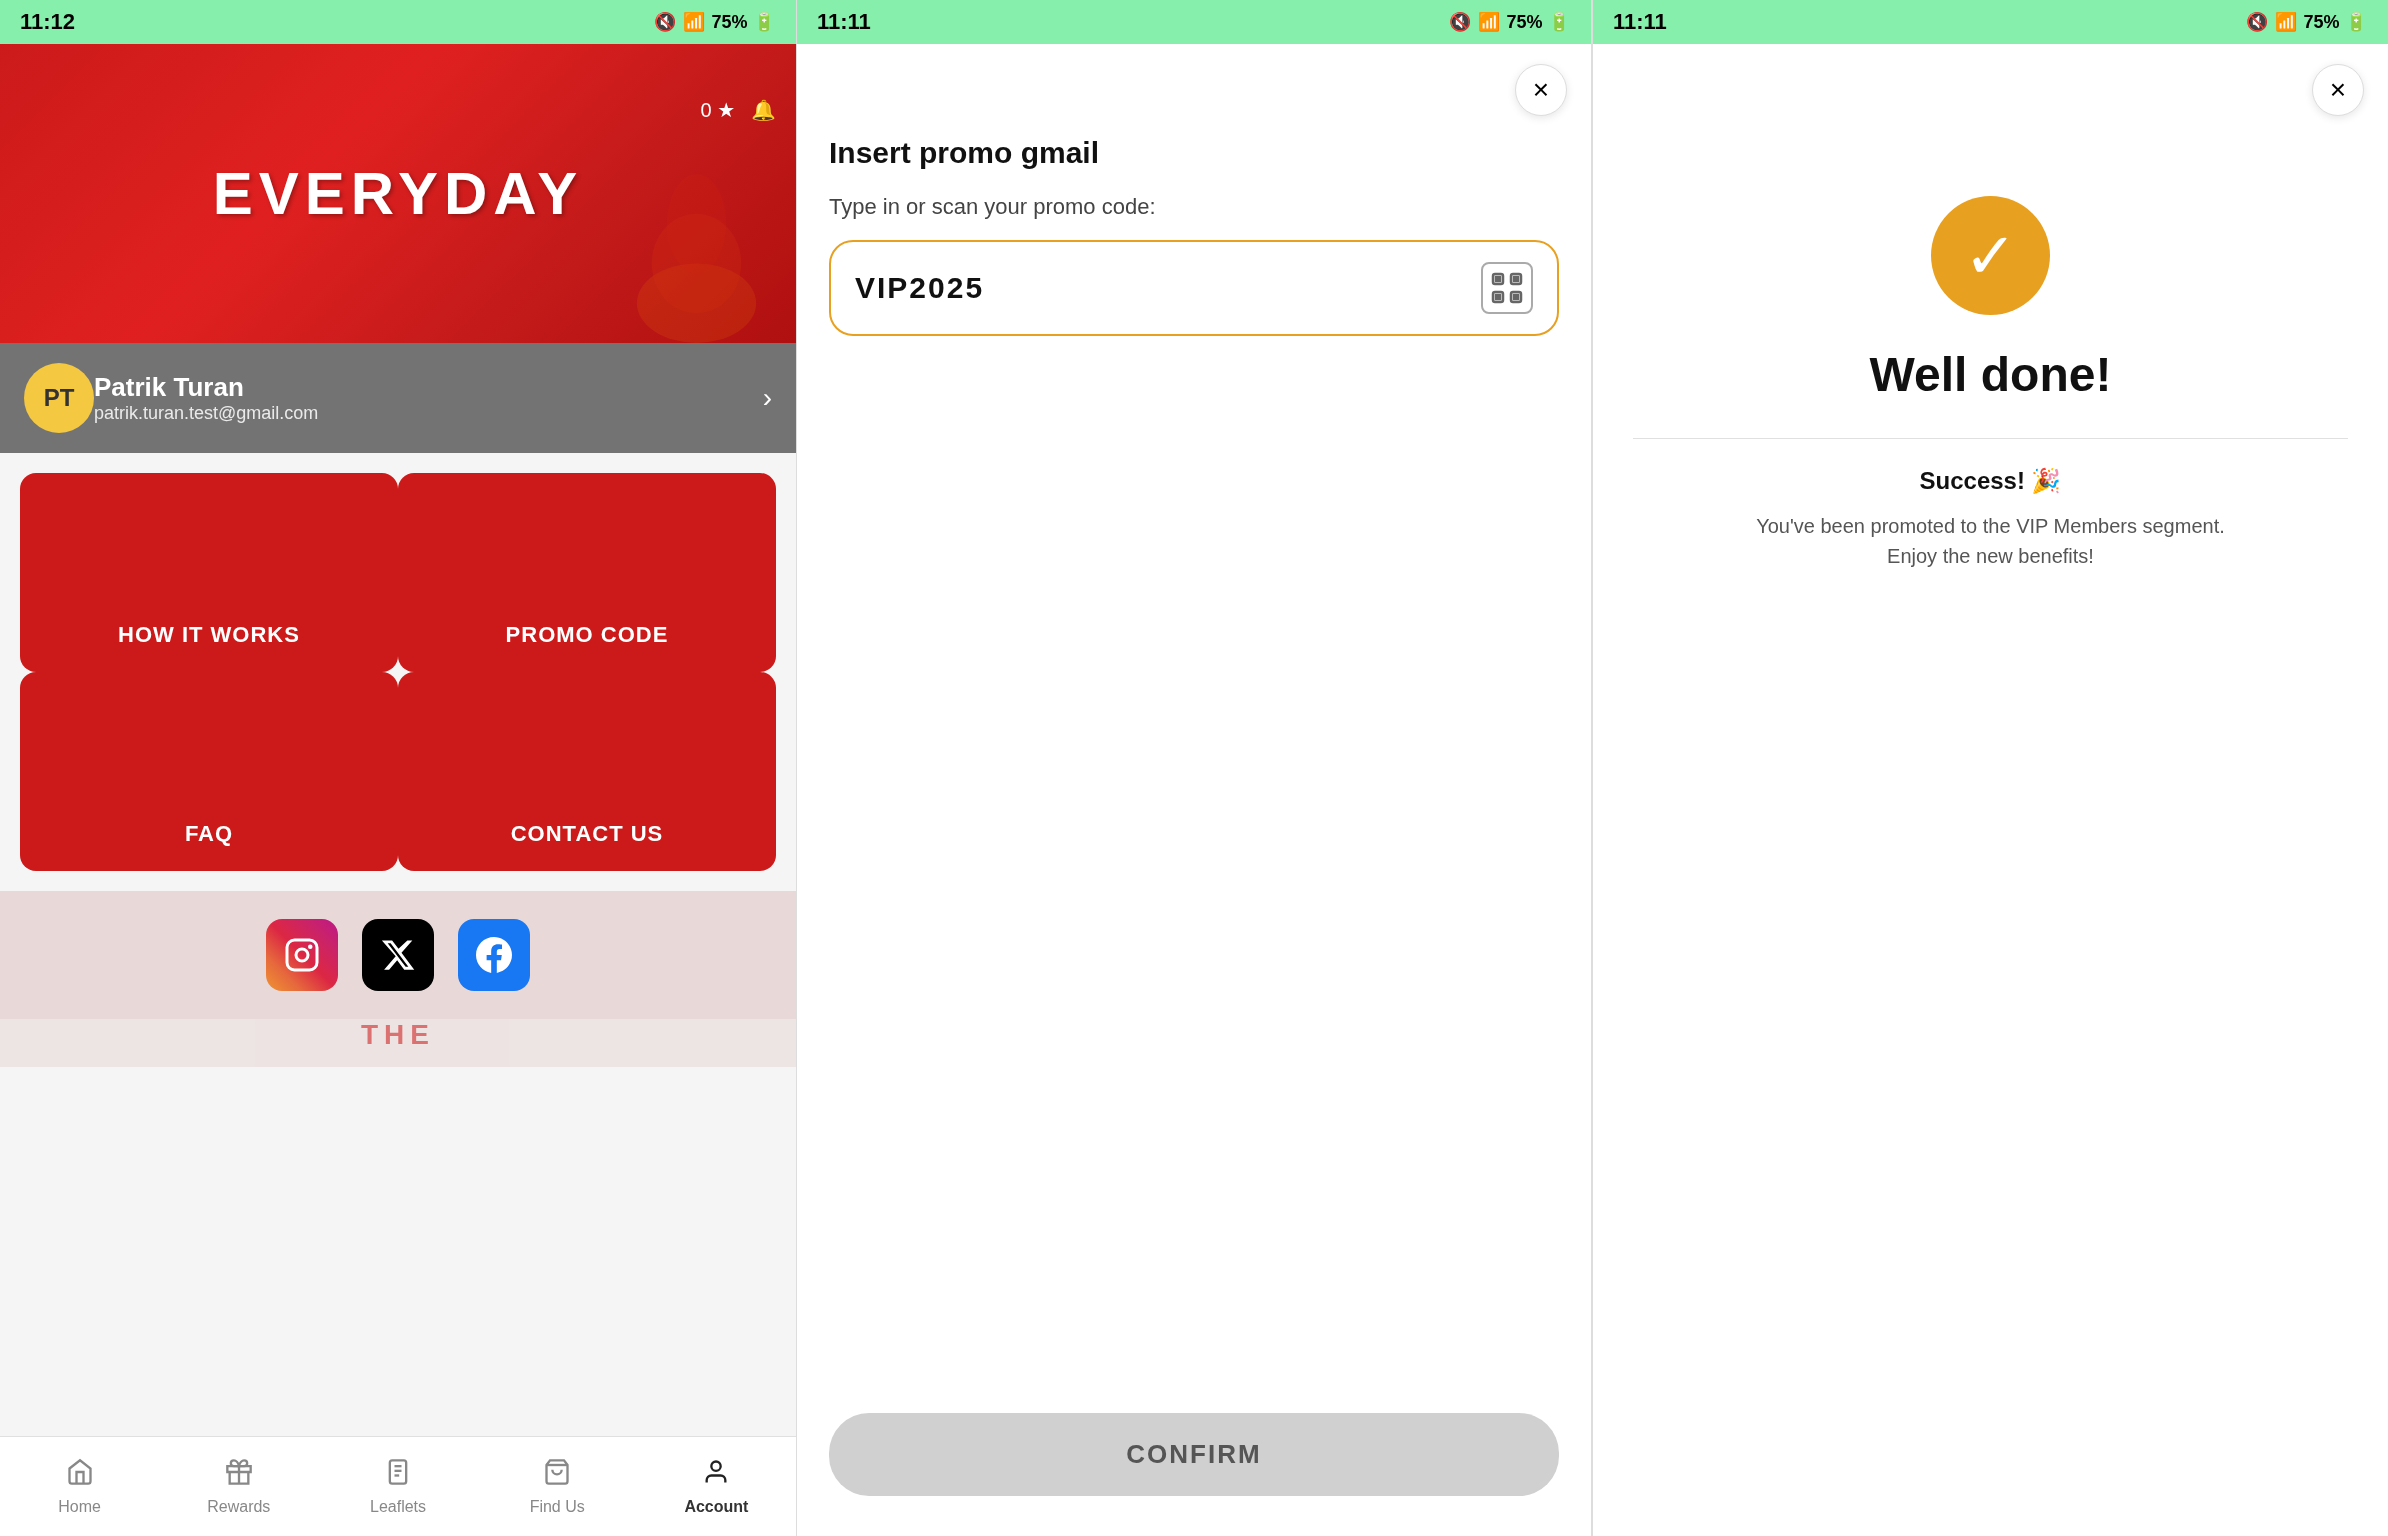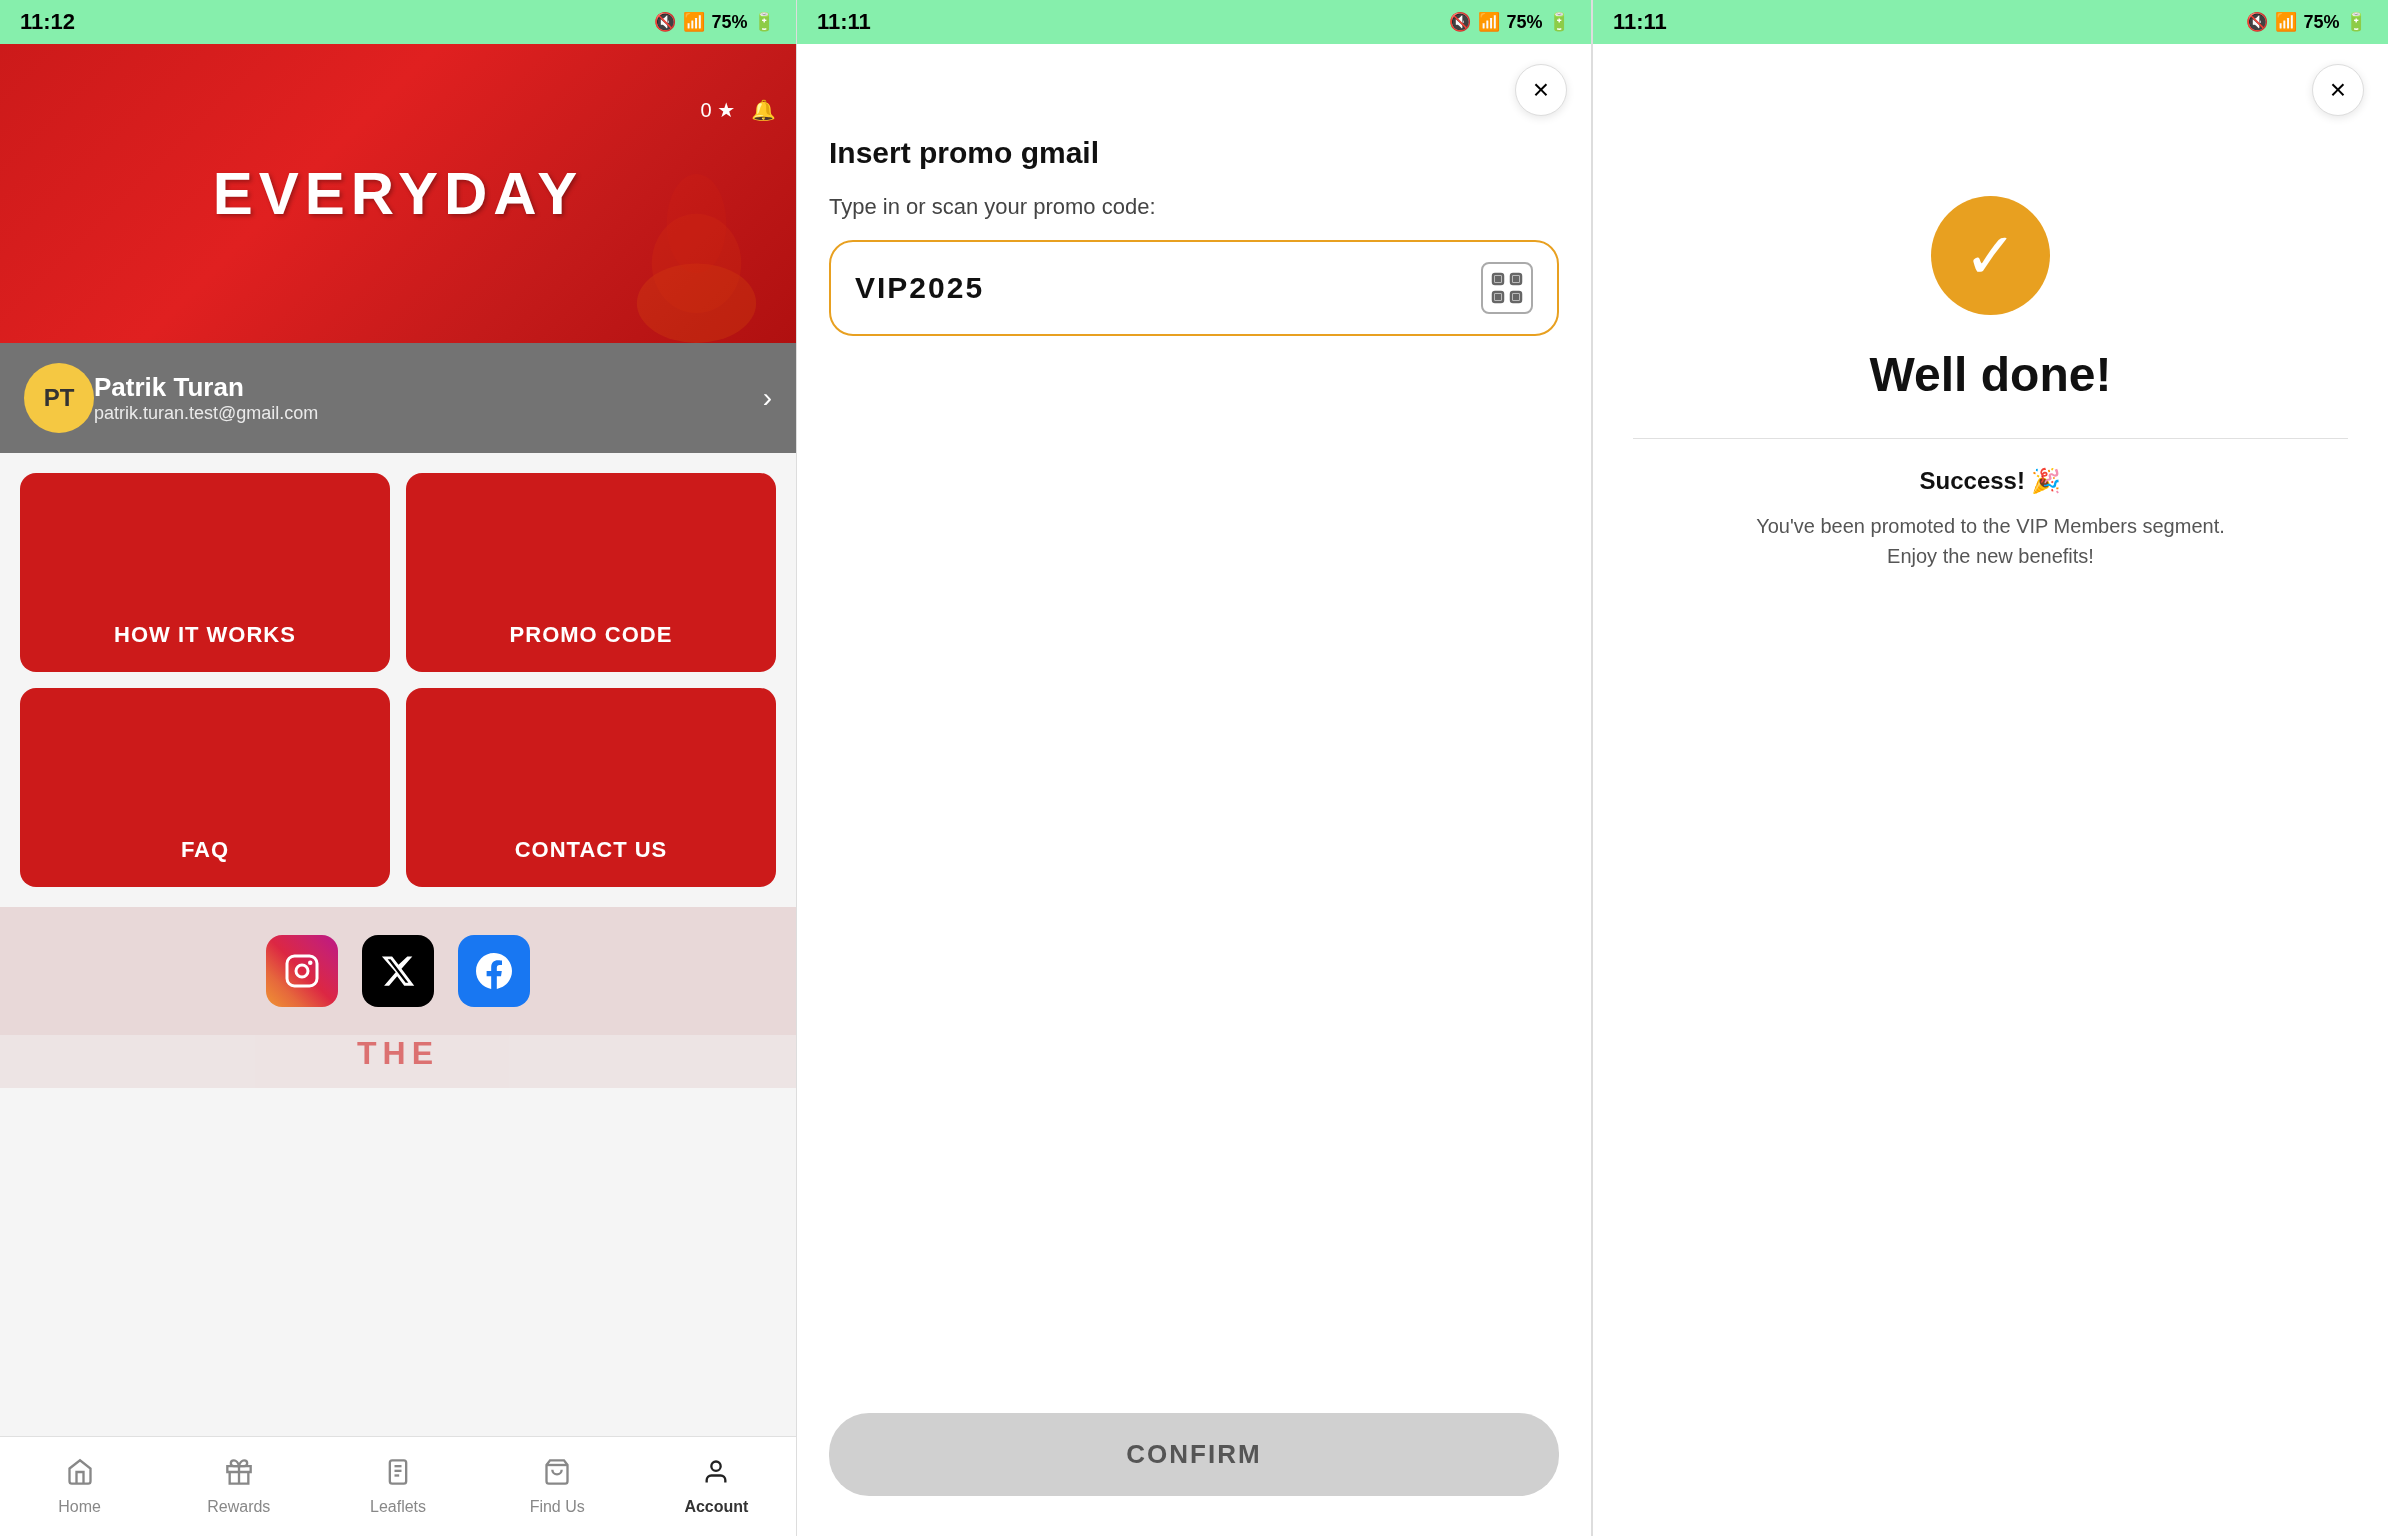--- a/index.html
+++ b/index.html
@@ -97,21 +97,20 @@
       flex-shrink: 0;
     }
     .s1-profile-info { flex: 1; }
     .s1-profile-name { font-size: 26px; font-weight: 700; color: #fff; }
     .s1-profile-email { font-size: 18px; color: rgba(255,255,255,0.85); }
     .s1-profile-arrow { color: #fff; font-size: 28px; }
 
     .s1-grid {
       display: grid;
       grid-template-columns: 1fr 1fr;
-      gap: 16px;
       padding: 20px 20px;
       background: #f5f5f5;
     }
     .s1-grid-item {
       background: #cc1a1a;
       border-radius: 16px;
       padding: 24px;
       display: flex;
       flex-direction: column;
       align-items: center;
@@ -141,21 +140,21 @@
     .s1-social-x { background: #000; }
     .s1-social-fb { background: #1877f2; }
 
     .s1-brand-strip {
       background: #e8d8d8;
       padding: 0 24px 16px;
       display: flex;
       justify-content: center;
       opacity: 0.6;
     }
-    .s1-brand-letters { font-size: 32px; font-weight: 900; color: #cc1a1a; letter-spacing: 6px; }
+    .s1-brand-letters { font-size: 28px; font-weight: 900; color: #cc1a1a; letter-spacing: 6px; }
 
     
     .bottom-nav {
       position: absolute;
       bottom: 0; left: 0; right: 0;
       height: 100px;
       background: #fff;
       border-top: 1px solid #e0e0e0;
       display: flex;
       align-items: center;

